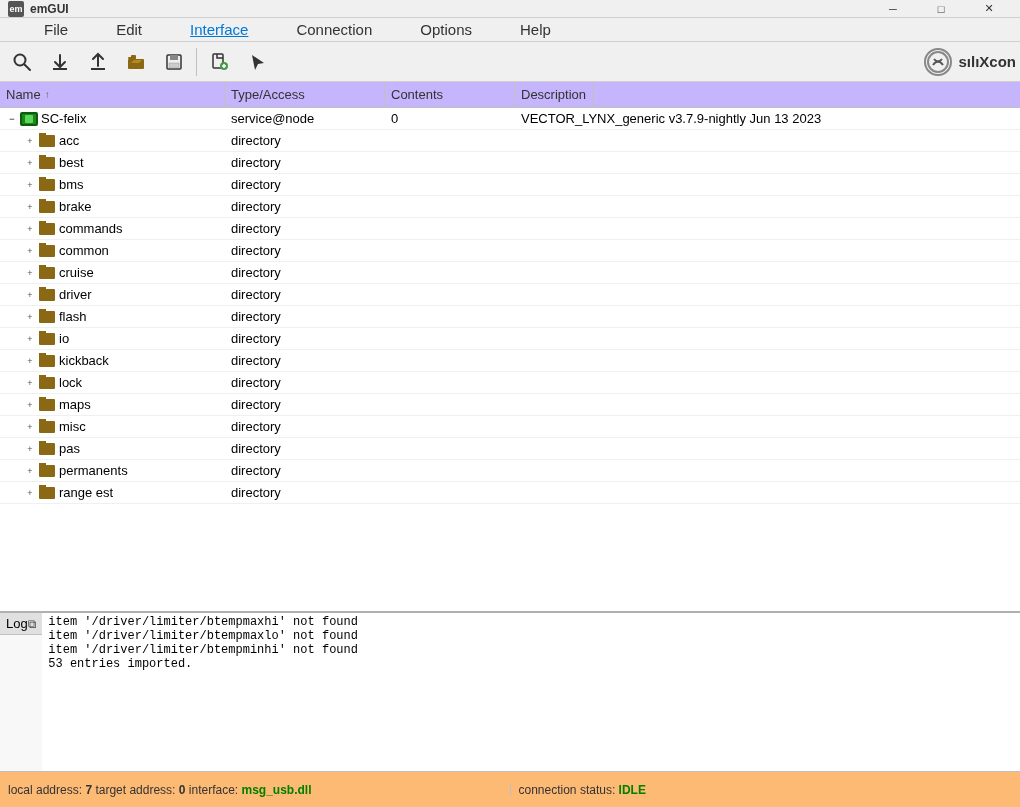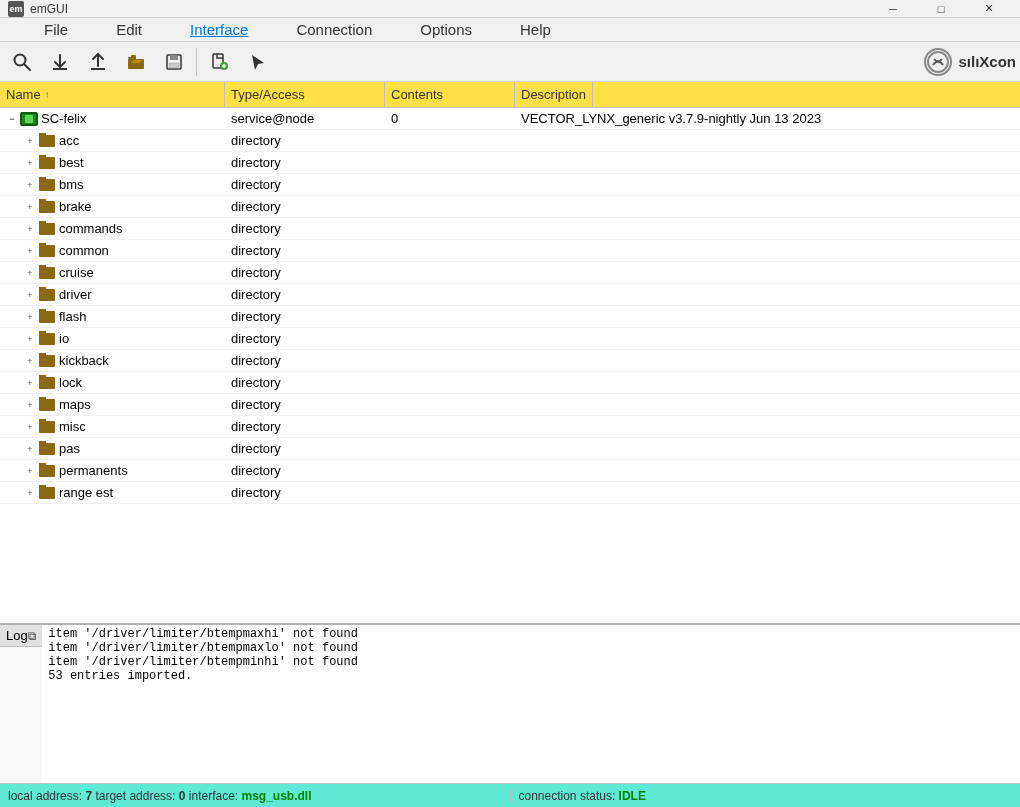--- a/index.html
+++ b/index.html
@@ -29,20 +29,21 @@
       background: #555;
       border-radius: 2px;
       margin-right: 6px;
       display: flex; align-items: center; justify-content: center;
       color: white; font-size: 9px; font-weight: bold;
     }
     #title-bar .title-text {
       flex: 1;
       font-size: 12px;
       color: #333;
+      font-weight: bold;
     }
     #title-bar .win-controls {
       display: flex; gap: 2px;
     }
     #title-bar .win-btn {
       width: 46px; height: 30px;
       display: flex; align-items: center; justify-content: center;
       cursor: pointer;
       font-size: 11px;
       color: #333;
@@ -129,21 +130,21 @@
       display: flex;
       flex-direction: column;
       background: white;
     }
 
     
     #col-headers {
       display: flex;
       height: 26px;
       border-bottom: 1px solid #c0c0c0;
-      background: #fde047;
+      background: #c4b5fd;
       flex-shrink: 0;
     }
     .col-header {
       display: flex;
       align-items: center;
       padding: 0 6px;
       border-right: 1px solid #c0c0c0;
       font-size: 13px;
       font-weight: normal;
       color: #333;
@@ -281,22 +282,22 @@
       font-family: 'Courier New', monospace;
       color: #000;
       background: white;
     }
     #log-content::-webkit-scrollbar { width: 16px; }
     #log-content::-webkit-scrollbar-track { background: #f0f0f0; }
     #log-content::-webkit-scrollbar-thumb { background: #b0b0b0; }
 
     
     #status-bar {
-      height: 24px;
-      background: #5eead4;
+      height: 36px;
+      background: #fdba74;
       border-top: 1px solid #c0c0c0;
       display: flex;
       align-items: center;
       flex-shrink: 0;
     }
     .status-left {
       flex: 1;
       padding: 0 8px;
       font-size: 12px;
       color: #333;

